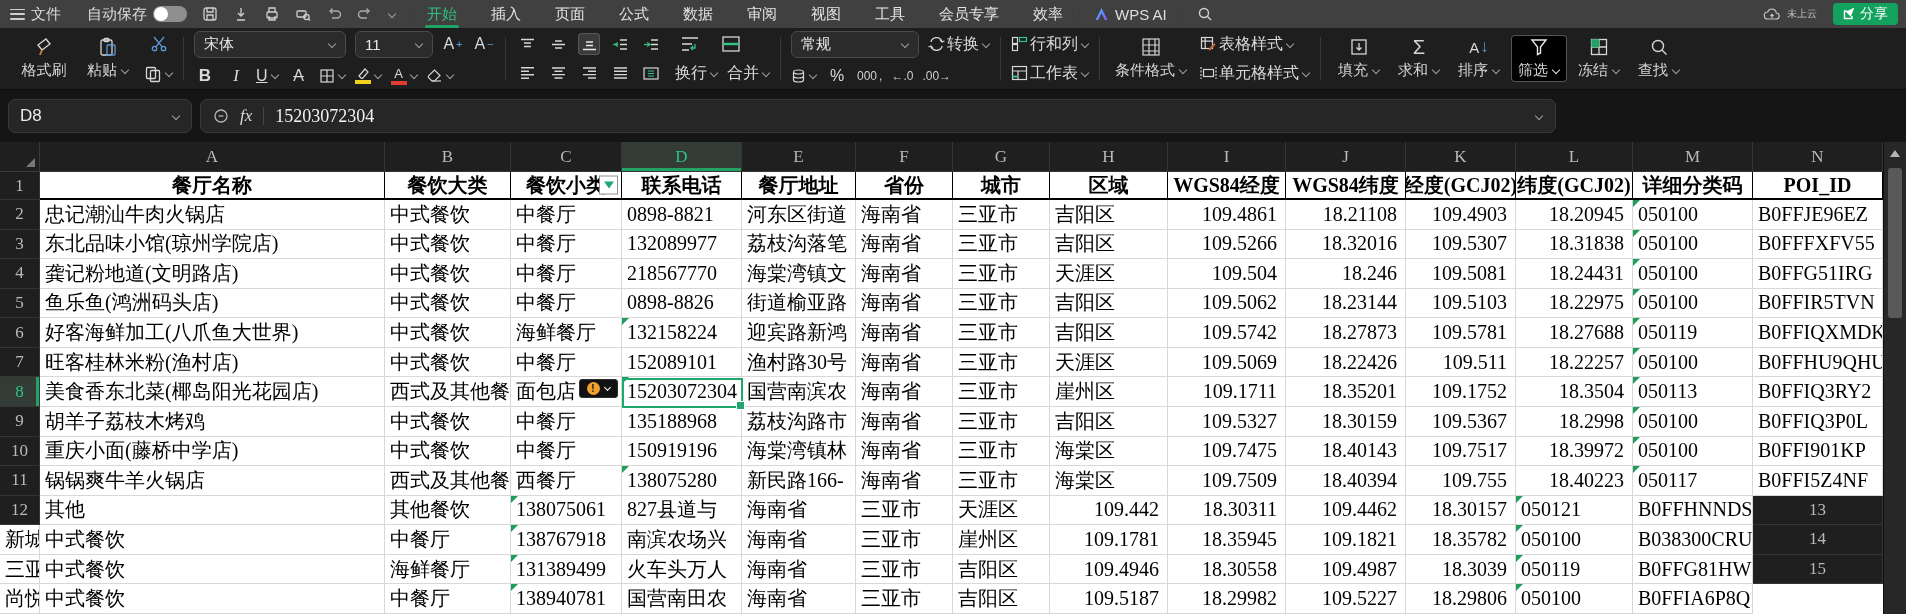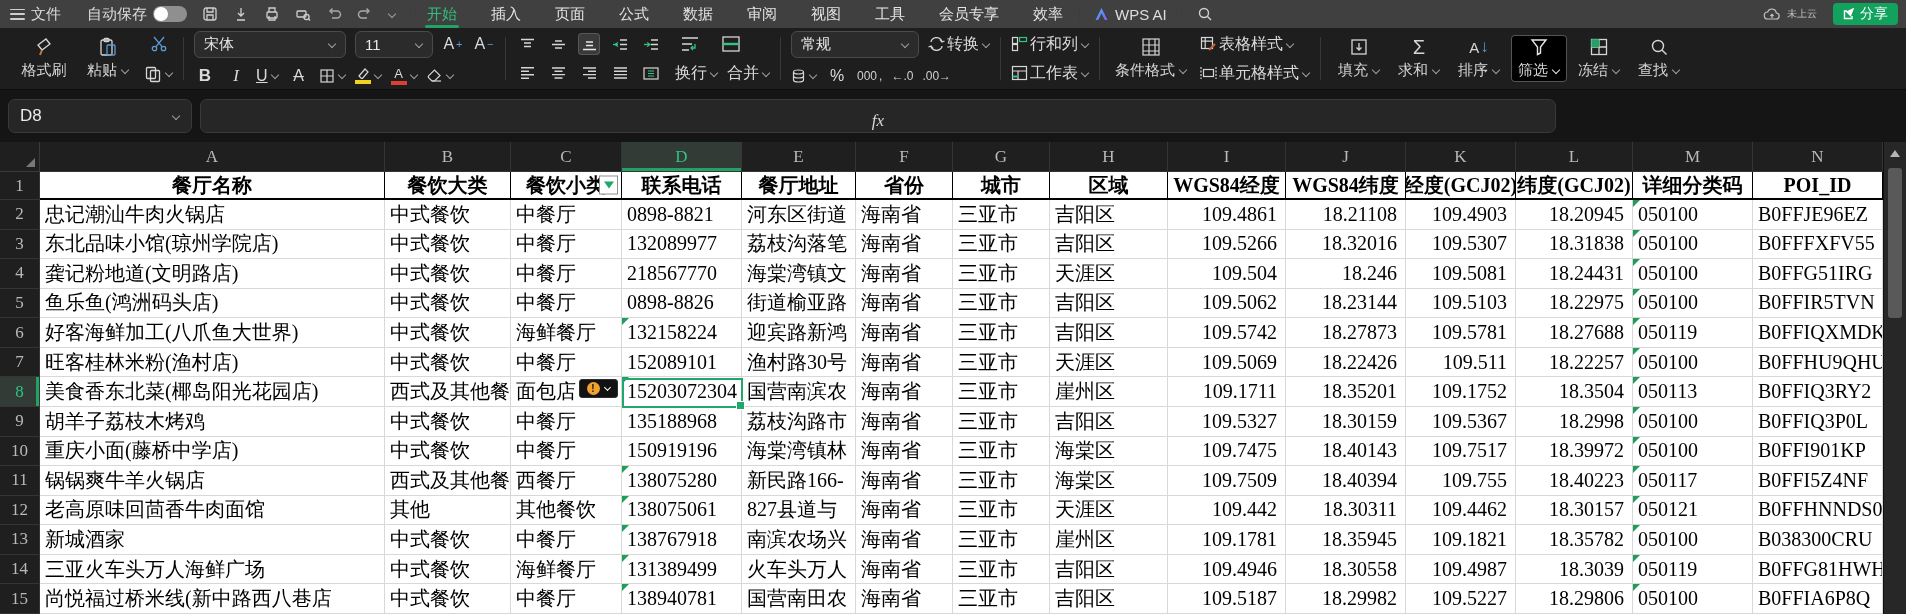--- a/index.html
+++ b/index.html
@@ -44,21 +44,21 @@
   .strike-g{text-decoration:line-through;font-size:16px;}
   .colorbar{display:flex;flex-direction:column;align-items:center;gap:1px;line-height:1;}
   .colorbar .bar{width:16px;height:4px;}
   .smalltxt{font-size:12px;letter-spacing:0;color:#d0d0d0;}
   .launcher{position:absolute;width:10px;height:10px;color:#8d8d8d;}
   svg{display:block;}
 
   
   .fbar{position:absolute;left:0;top:90px;width:100%;height:52px;background:#151515;}
   .namebox{position:absolute;left:8px;top:9px;width:184px;height:34px;background:#262626;border:1px solid #3a3a3a;border-radius:7px;box-sizing:border-box;display:flex;align-items:center;padding:0 11px;color:#eaeaea;font-size:17px;}
-  .fpanel{position:absolute;left:200px;top:9px;width:1356px;height:34px;background:#262626;border:1px solid #3a3a3a;border-radius:7px;box-sizing:border-box;display:flex;align-items:center;gap:11px;padding:0 12px;flex-direction:column;}
+  .fpanel{position:absolute;left:200px;top:9px;width:1356px;height:34px;background:#262626;border:1px solid #3a3a3a;border-radius:7px;box-sizing:border-box;display:flex;align-items:center;gap:11px;padding:0 12px;}
   .fx{font-family:"Liberation Serif",serif;font-style:italic;font-size:17px;color:#d8d8d8;}
   .fvline{width:1px;height:18px;background:#454545;}
   .fval{font-family:"Liberation Serif","DejaVu Serif",serif;font-size:18px;color:#f2f2f2;}
 
   
   .sheet{position:absolute;left:0;top:142px;width:1883px;height:472px;background:#ffffff;display:grid;grid-template-rows:30px 28px repeat(14,29.57px);}
   .corner{background:#1f1f1f;border-right:1px solid #3a3a3a;border-bottom:1px solid #3a3a3a;position:relative;}
   .corner::after{content:'';position:absolute;right:4px;bottom:4px;width:0;height:0;border-left:9px solid transparent;border-bottom:9px solid #787878;}
   .colhdr,.rowhdr{background:#1f1f1f;color:#b9b9b9;font-family:"Liberation Serif","DejaVu Serif",serif;font-size:17px;display:flex;align-items:center;justify-content:center;border-right:1px solid #353535;border-bottom:1px solid #353535;position:relative;}
   .colhdr.sel,.rowhdr.sel{background:#333b37;color:#2ec482;}
@@ -747,21 +747,20 @@
       <div class="c">海南省</div>
       <div class="c">三亚市</div>
       <div class="c">海棠区</div>
       <div class="c num">109.7509</div>
       <div class="c num">18.40394</div>
       <div class="c num">109.755</div>
       <div class="c num">18.40223</div>
       <div class="c tri">050117</div>
       <div class="c">B0FFI5Z4NF</div>
       <div class="rowhdr">12</div>
-      <div class="c">老高原味回茴香牛肉面馆</div>
       <div class="c">其他</div>
       <div class="c">其他餐饮</div>
       <div class="c tri">138075061</div>
       <div class="c">827县道与</div>
       <div class="c">海南省</div>
       <div class="c">三亚市</div>
       <div class="c">天涯区</div>
       <div class="c num">109.442</div>
       <div class="c num">18.30311</div>
       <div class="c num">109.4462</div>

